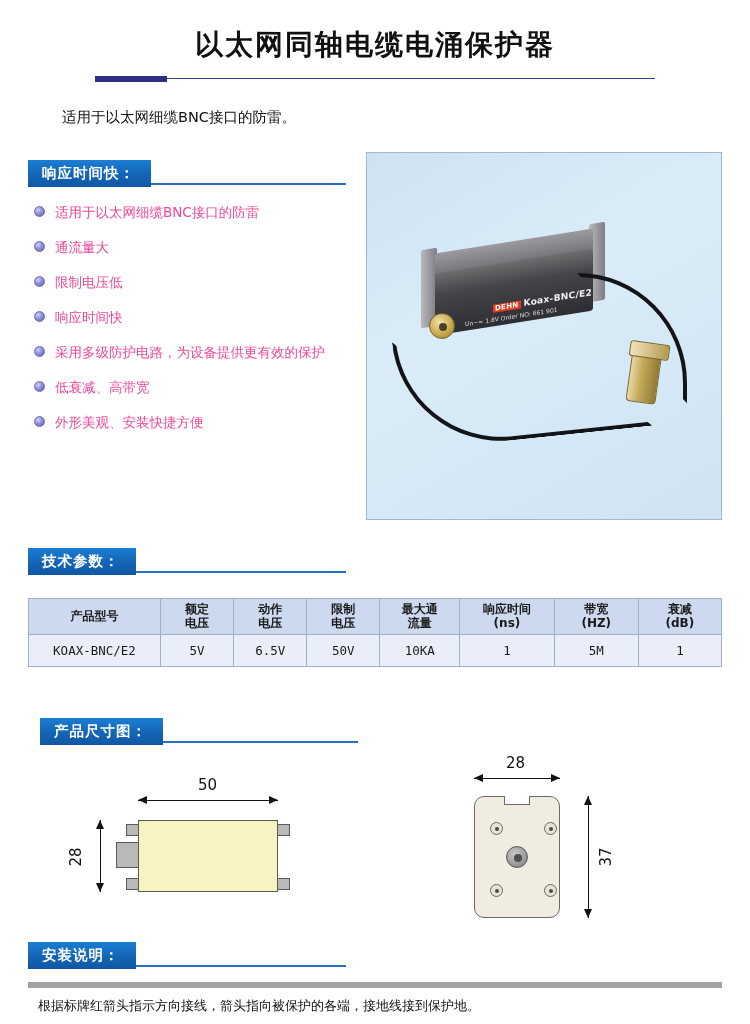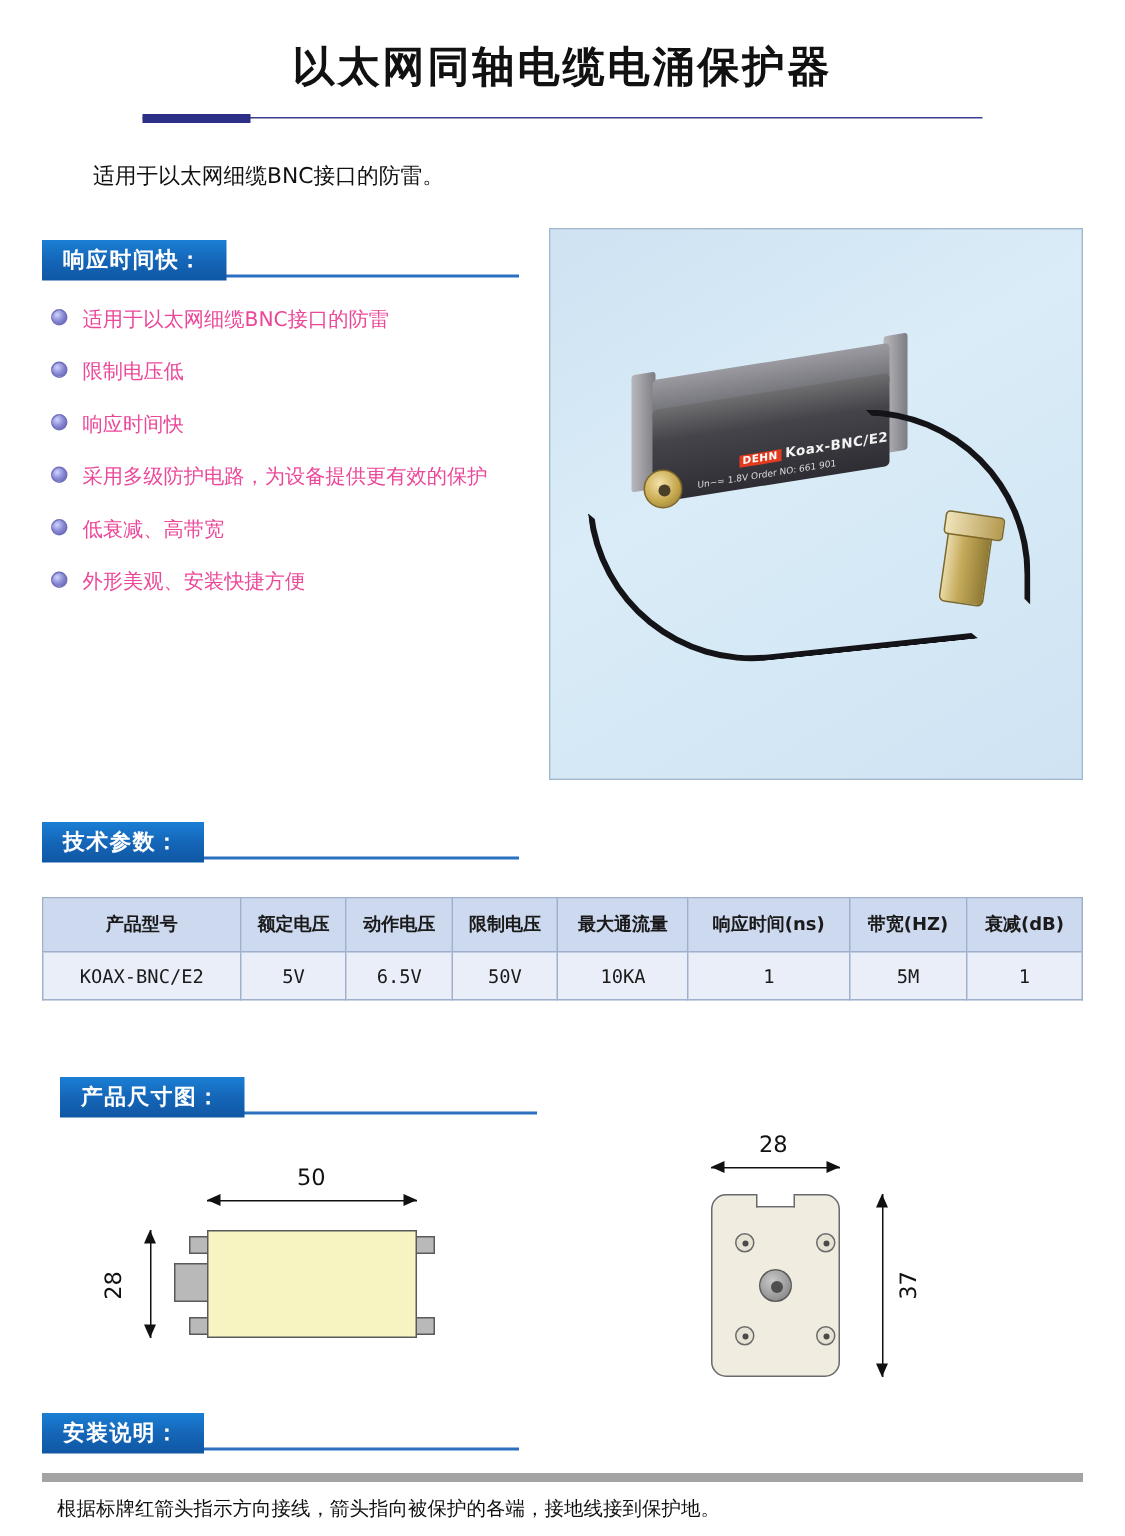--- a/index.html
+++ b/index.html
@@ -247,21 +247,21 @@
     font-family: "DejaVu Sans Mono", monospace;
   }
   table.params th {
     background: #cdd9ef;
     border: 1px solid #9fb0cc;
     font-size: 12px;
     font-weight: bold;
     color: #1a1a1a;
     height: 36px;
     line-height: 1.15;
-    padding: 2px 1px;
+    padding: 2px 20px;
     font-family: "DejaVu Sans", sans-serif;
   }
   table.params td {
     background: #e9eef8;
     border: 1px solid #9fb0cc;
     font-size: 12.5px;
     text-align: center;
     height: 32px;
     color: #1a1a1a;
   }
@@ -434,20 +434,24 @@
 
 <div class="desc-block">
   <div class="section-head">
     <span class="tab">响应时间快：</span>
     <span class="rule"></span>
   </div>
   <div class="bullets">
     <div class="bullet">
       <span class="dot"></span>
       <span>适用于以太网细缆BNC接口的防雷</span>
+    </div>
+    <div class="bullet">
+      <span class="dot"></span>
+      <span>通流量大</span>
     </div>
     <div class="bullet">
       <span class="dot"></span>
       <span>限制电压低</span>
     </div>
     <div class="bullet">
       <span class="dot"></span>
       <span>响应时间快</span>
     </div>
     <div class="bullet">

